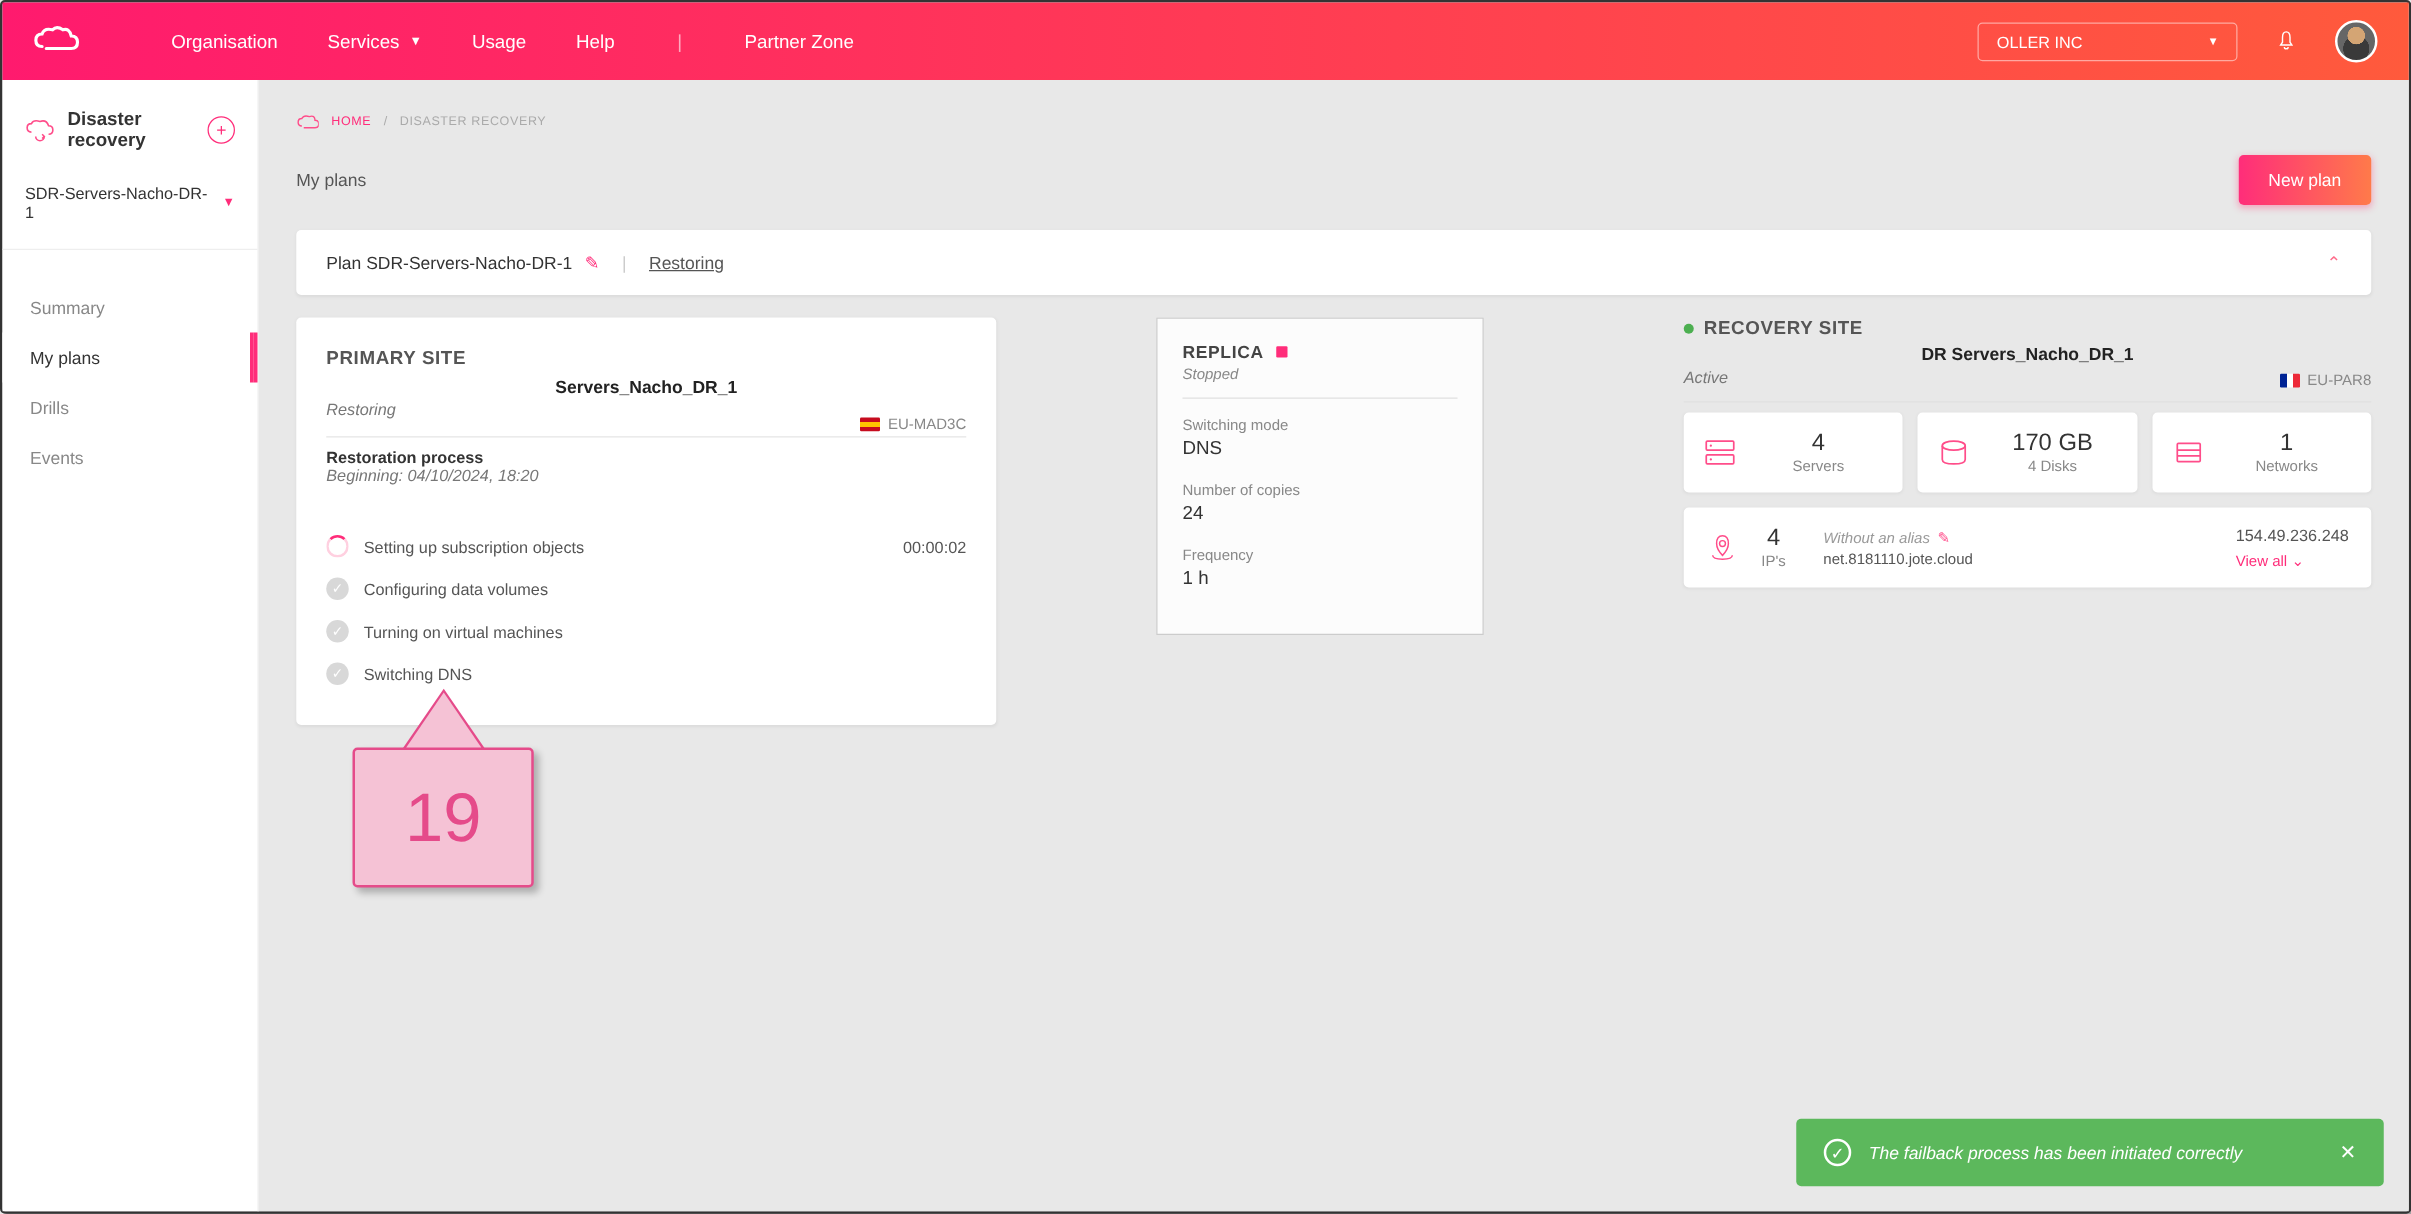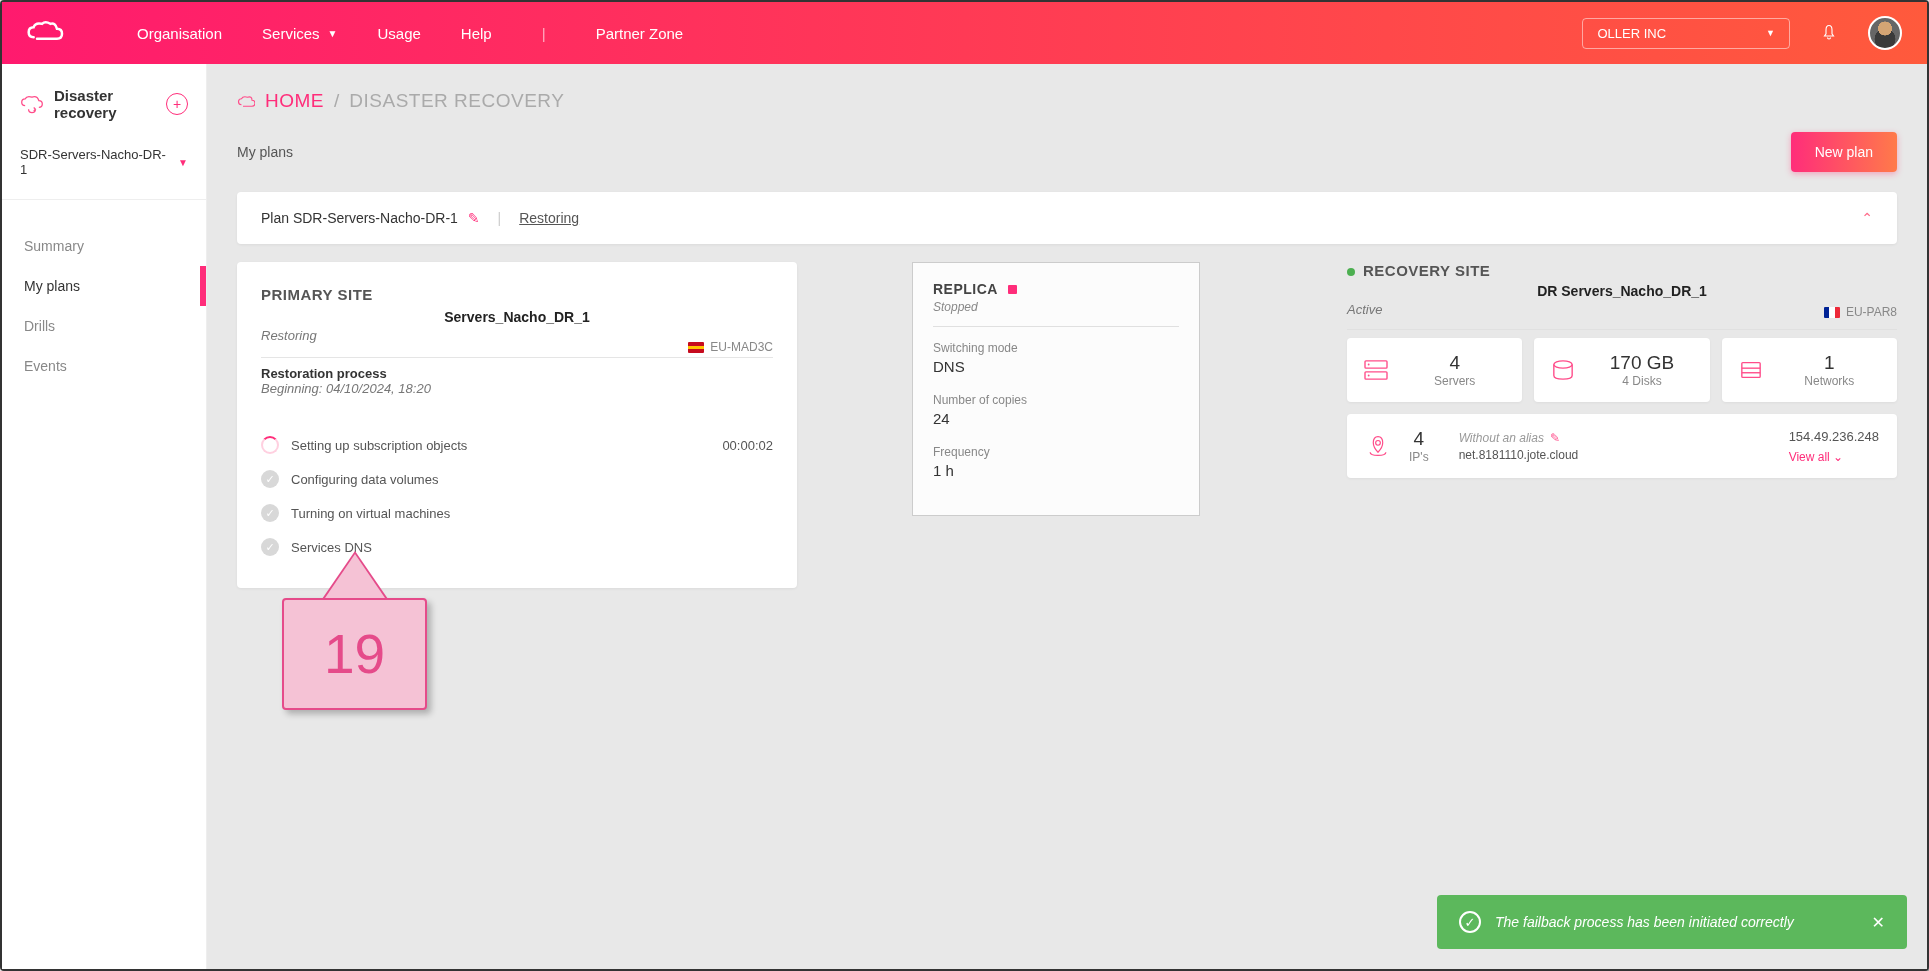--- a/index.html
+++ b/index.html
@@ -30,21 +30,21 @@
 .sidebar-select { margin: 12px 18px 22px 18px; font-size: 13px; color: #333; display: flex; align-items: center; gap: 8px; cursor: pointer; }
 .sidebar-select .caret { color: #ff2d7a; font-size: 10px; }
 .sidebar-nav { border-top: 1px solid #eee; padding-top: 26px; }
 .sidebar-nav-item { padding: 12px 22px; font-size: 14px; color: #888; cursor: pointer; }
 .sidebar-nav-item.active { color: #333; background: linear-gradient(90deg, transparent 0%, transparent 97%, #ff2d7a 97%); border-right: 3px solid #ff2d7a; background:#fff; position:relative;}
 .sidebar-nav-item.active::after{content:'';position:absolute;right:0;top:0;bottom:0;width:3px;background:#ff2d7a;}
 
 .main { flex: 1; background: #e8e8e8; padding: 0; overflow-y: auto; position: relative; }
 
 
-.breadcrumb { padding: 26px 30px 10px 30px; font-size: 19px; display: flex; align-items: center; gap: 10px; }
+.breadcrumb { padding: 26px 30px 10px 30px; font-size: 10px; display: flex; align-items: center; gap: 10px; }
 .bc-icon { width: 18px; height: 14px; }
 .bc-home { color: #ff2d7a; font-weight: 500; letter-spacing: 0.5px; cursor: pointer; }
 .bc-sep { color: #aaa; }
 .bc-current { color: #aaa; letter-spacing: 0.5px; }
 
 .section-header { display: flex; align-items: center; padding: 10px 30px 20px 30px; }
 .section-title { font-size: 14px; color: #555; }
 .new-plan-btn { margin-left: auto; background: linear-gradient(90deg, #ff2d7a, #ff7a4a); color: #fff; border: none; border-radius: 4px; padding: 12px 24px; font-size: 14px; cursor: pointer; box-shadow: 0 2px 6px rgba(255,60,120,0.4); }
 
 
@@ -71,21 +71,21 @@
 .process-title { font-size: 13px; font-weight: bold; color: #333; margin-top: 6px; }
 .process-sub { font-size: 13px; font-style: italic; color: #777; margin-bottom: 32px; }
 .step { display: flex; align-items: center; gap: 12px; padding: 8px 0; font-size: 13px; color: #555; }
 .step-icon { width: 18px; height: 18px; border-radius: 50%; flex-shrink: 0; }
 .step-icon.spinning { border: 2px solid #ffd0e0; border-top-color: #ff2d7a; }
 .step-icon.pending { background: #d8d8d8; position: relative; }
 .step-icon.pending::after { content: '✓'; color: #fff; font-size: 11px; position: absolute; top: 50%; left: 50%; transform: translate(-50%,-50%); }
 .step-time { margin-left: auto; font-size: 13px; color: #555; }
 
 
-.panel-replica { width: 288px; border: 1px solid #ccc; background: #fcfcfc; padding: 18px 20px; margin: 0 20px; }
+.panel-replica { width: 262px; border: 1px solid #ccc; background: #fcfcfc; padding: 18px 20px; margin: 0 20px; }
 .replica-title { font-size: 14px; font-weight: bold; color: #444; display: flex; align-items: center; gap: 10px; letter-spacing: 0.5px; }
 .replica-dot { width: 9px; height: 9px; background: #ff2d7a; border-radius: 1px; }
 .replica-status { font-size: 12px; color: #888; font-style: italic; margin-top: 3px; margin-bottom: 14px; padding-bottom: 12px; border-bottom: 1px solid #e0e0e0; }
 .replica-field { margin-bottom: 18px; }
 .replica-field-label { font-size: 12px; color: #888; margin-bottom: 3px; }
 .replica-field-value { font-size: 15px; color: #333; }
 
 
 .panel-recovery { width: 550px; margin-left: 32px; }
 .recovery-header { display: flex; align-items: baseline; gap: 8px; margin-bottom: 4px; }
@@ -221,21 +221,21 @@
           <div class="step">
             <div class="step-icon pending"></div>
             <span>Configuring data volumes</span>
           </div>
           <div class="step">
             <div class="step-icon pending"></div>
             <span>Turning on virtual machines</span>
           </div>
           <div class="step">
             <div class="step-icon pending"></div>
-            <span>Services DNS</span>
+            <span>Switching DNS</span>
           </div>
         </div>
 
         <div class="panel-replica">
           <div class="replica-title">
             <span>REPLICA</span>
             <span class="replica-dot"></span>
           </div>
           <div class="replica-status">Stopped</div>
           <div class="replica-field">

